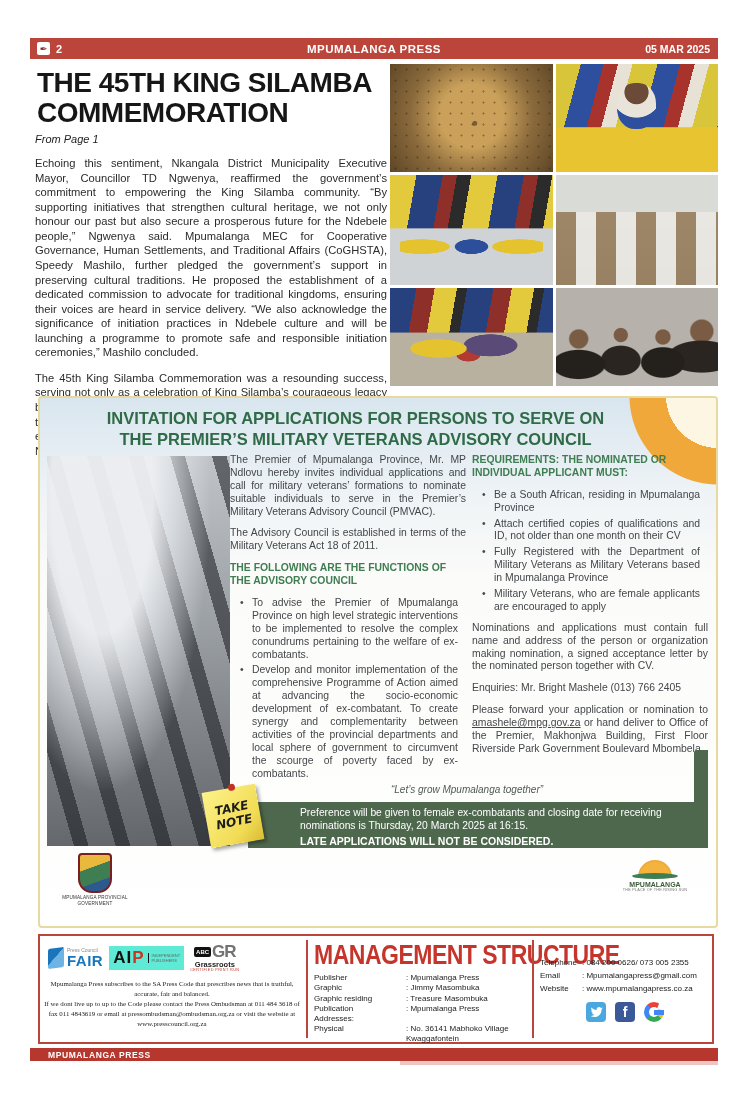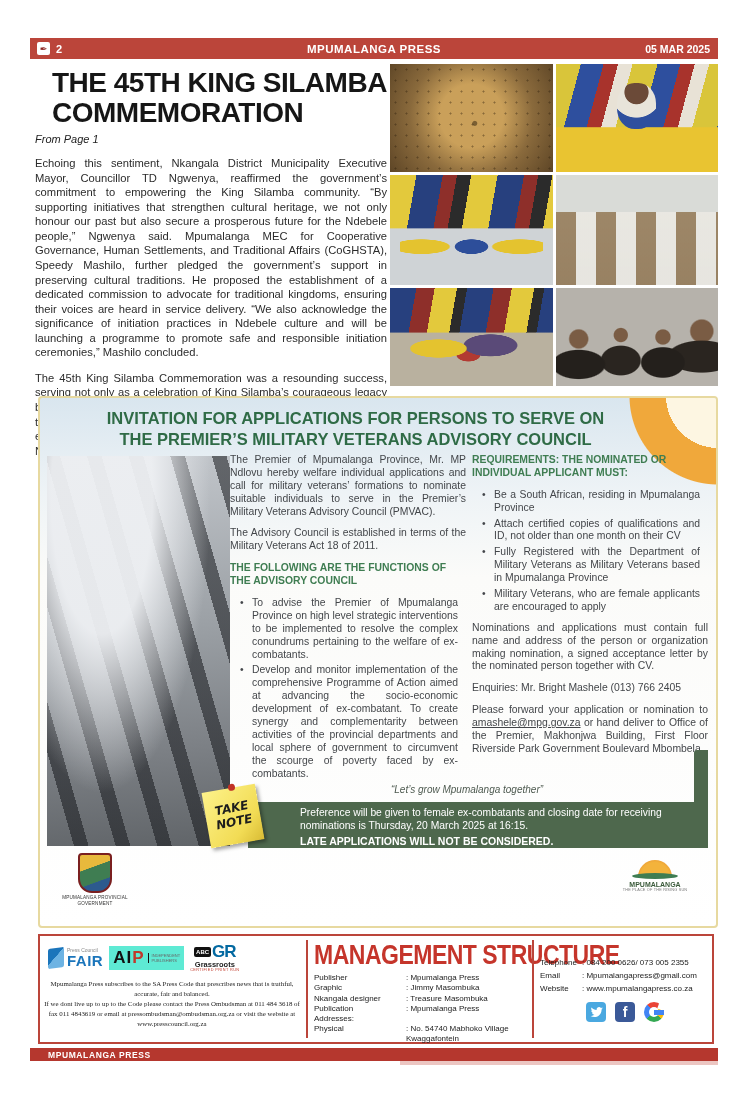--- a/index.html
+++ b/index.html
@@ -9,21 +9,21 @@
   
   .hbar{position:absolute;left:30px;top:38px;width:688px;height:21px;background:#bb453a;
         display:flex;align-items:center;color:#fff;}
   .hbar .logo-box{width:13px;height:13px;background:#fff;border-radius:2px;margin-left:7px;
         display:flex;align-items:center;justify-content:center;font-size:9px;color:#8b2420;}
   .hbar .pn{font-size:11px;font-weight:bold;margin-left:6px;}
   .hbar .mast{position:absolute;left:0;right:0;text-align:center;font-size:11.5px;font-weight:bold;letter-spacing:.5px;}
   .hbar .date{margin-left:auto;margin-right:8px;font-size:10.5px;font-weight:bold;position:relative;}
 
   
-  .art-title{position:absolute;left:52px;top:68px;width:356px;font-size:28px;line-height:1.06;
+  .art-title{position:absolute;left:37px;top:68px;width:356px;font-size:28px;line-height:1.06;
         font-weight:800;color:#161616;letter-spacing:-.5px;}
   .from-page{position:absolute;left:35px;top:133px;font-size:11px;font-style:italic;color:#222;}
   .art-body{position:absolute;left:35px;top:156px;width:352px;font-size:11.2px;line-height:1.3;
         color:#2b2b2b;text-align:justify;}
   .art-body p{margin:0 0 11px 0;}
 
   
   .pgrid{position:absolute;left:390px;top:64px;width:328px;height:322px;display:grid;
         grid-template-columns:1fr 1fr;grid-template-rows:108px 110px 98px;gap:3px;}
   .ph{position:relative;overflow:hidden;background:#888;}
@@ -130,21 +130,21 @@
       transform:skewY(-8deg);border-radius:2px;}
   .fair-txt .s{font-size:5px;color:#888;line-height:1;}
   .fair-txt .b{font-size:15px;font-weight:bold;color:#1b75bb;line-height:1;letter-spacing:.5px;}
   .lg-aip{display:flex;align-items:center;gap:3px;background:#5eead4;padding:2px 4px;}
   .aip-letters{font-size:17px;font-weight:bold;color:#111;letter-spacing:1px;}
   .aip-letters b{color:#c0392b;}
   .aip-sub{font-size:4px;color:#666;line-height:1.3;border-left:1.5px solid #111;padding-left:3px;}
   .lg-gr{text-align:center;line-height:1;}
   .gr-top{display:flex;align-items:center;justify-content:center;gap:1px;}
   .gr-abc{background:#111;color:#fff;font-size:6px;font-weight:bold;padding:2px 2px;border-radius:2px;}
-  .gr-gr{font-size:17px;font-weight:bold;color:#0369a1;letter-spacing:-1px;}
+  .gr-gr{font-size:17px;font-weight:bold;color:#737373;letter-spacing:-1px;}
   .gr-name{font-size:7.5px;font-weight:bold;color:#222;margin-top:1px;}
   .gr-sub{font-size:3.8px;color:#c0392b;letter-spacing:.4px;}
   .mg-code{margin-top:3px;font-family:"Liberation Serif",serif;font-size:6.9px;line-height:1.4;
       text-align:center;color:#222;width:256px;}
   .mg-code p{margin:0 0 1px 0;}
   .mg-div{position:absolute;top:4px;bottom:4px;width:1.5px;background:#bb453a;}
   .d1{left:266px;} .d2{left:492px;}
   .mg-mid{position:absolute;left:274px;top:3px;width:212px;}
   .mg-title{font-size:23px;font-weight:800;color:#c5352b;letter-spacing:-.5px;white-space:nowrap;
       transform:scaleY(1.18);transform-origin:left top;}
@@ -203,21 +203,21 @@
 
   <div class="ad">
     <div class="ad-arc"></div>
     <div class="ad-title">
       <div>INVITATION FOR APPLICATIONS FOR PERSONS TO SERVE ON</div>
       <div>THE PREMIER’S MILITARY VETERANS ADVISORY COUNCIL</div>
     </div>
     <div class="soldiers"></div>
 
     <div class="ad-col col-mid">
-      <p>The Premier of Mpumalanga Province, Mr. MP Ndlovu hereby welfare individual applications and call for military veterans’ formations to nominate suitable individuals to serve in the Premier’s Military Veterans Advisory Council (PMVAC).</p>
+      <p>The Premier of Mpumalanga Province, Mr. MP Ndlovu hereby invites individual applications and call for military veterans’ formations to nominate suitable individuals to serve in the Premier’s Military Veterans Advisory Council (PMVAC).</p>
       <p>The Advisory Council is established in terms of the Military Veterans Act 18 of 2011.</p>
       <p class="g-head">THE FOLLOWING ARE THE FUNCTIONS OF THE ADVISORY COUNCIL</p>
       <ul class="blt">
         <li>To advise the Premier of Mpumalanga Province on high level strategic interventions to be implemented to resolve the complex conundrums pertaining to the welfare of ex-combatants.</li>
         <li>Develop and monitor implementation of the comprehensive Programme of Action aimed at advancing the socio-economic development of ex-combatant. To create synergy and complementarity between activities of the provincial departments and local sphere of government to circumvent the scourge of poverty faced by ex-combatants.</li>
         <li></li>
       </ul>
     </div>
 
     <div class="ad-col col-right">
@@ -295,34 +295,34 @@
       <div class="mg-rows">
         <div class="mg-row">
             <span class="l">Publisher</span>
             <span class="v">: Mpumalanga Press</span>
           </div>
         <div class="mg-row">
             <span class="l">Graphic</span>
             <span class="v">: Jimmy Masombuka</span>
           </div>
         <div class="mg-row">
-            <span class="l">Nkangala designer</span>
+            <span class="l">Graphic residing</span>
             <span class="v">: Treasure Masombuka</span>
           </div>
         <div class="mg-row">
             <span class="l">Publication</span>
             <span class="v">: Mpumalanga Press</span>
           </div>
         <div class="mg-row">
             <span class="l">Addresses:</span>
             <span class="v"></span>
           </div>
         <div class="mg-row">
             <span class="l">Physical</span>
-            <span class="v">: No. 54740 Mabhoko Village Kwaggafontein</span>
+            <span class="v">: No. 36141 Mabhoko Village Kwaggafontein</span>
           </div>
         <div class="mg-row gap">
             <span class="l">Postal</span>
             <span class="v">: P.O Box 953, Empumalanga, 0458</span>
           </div>
       </div>
     </div>
 
     <div class="mg-div d2"></div>
 

